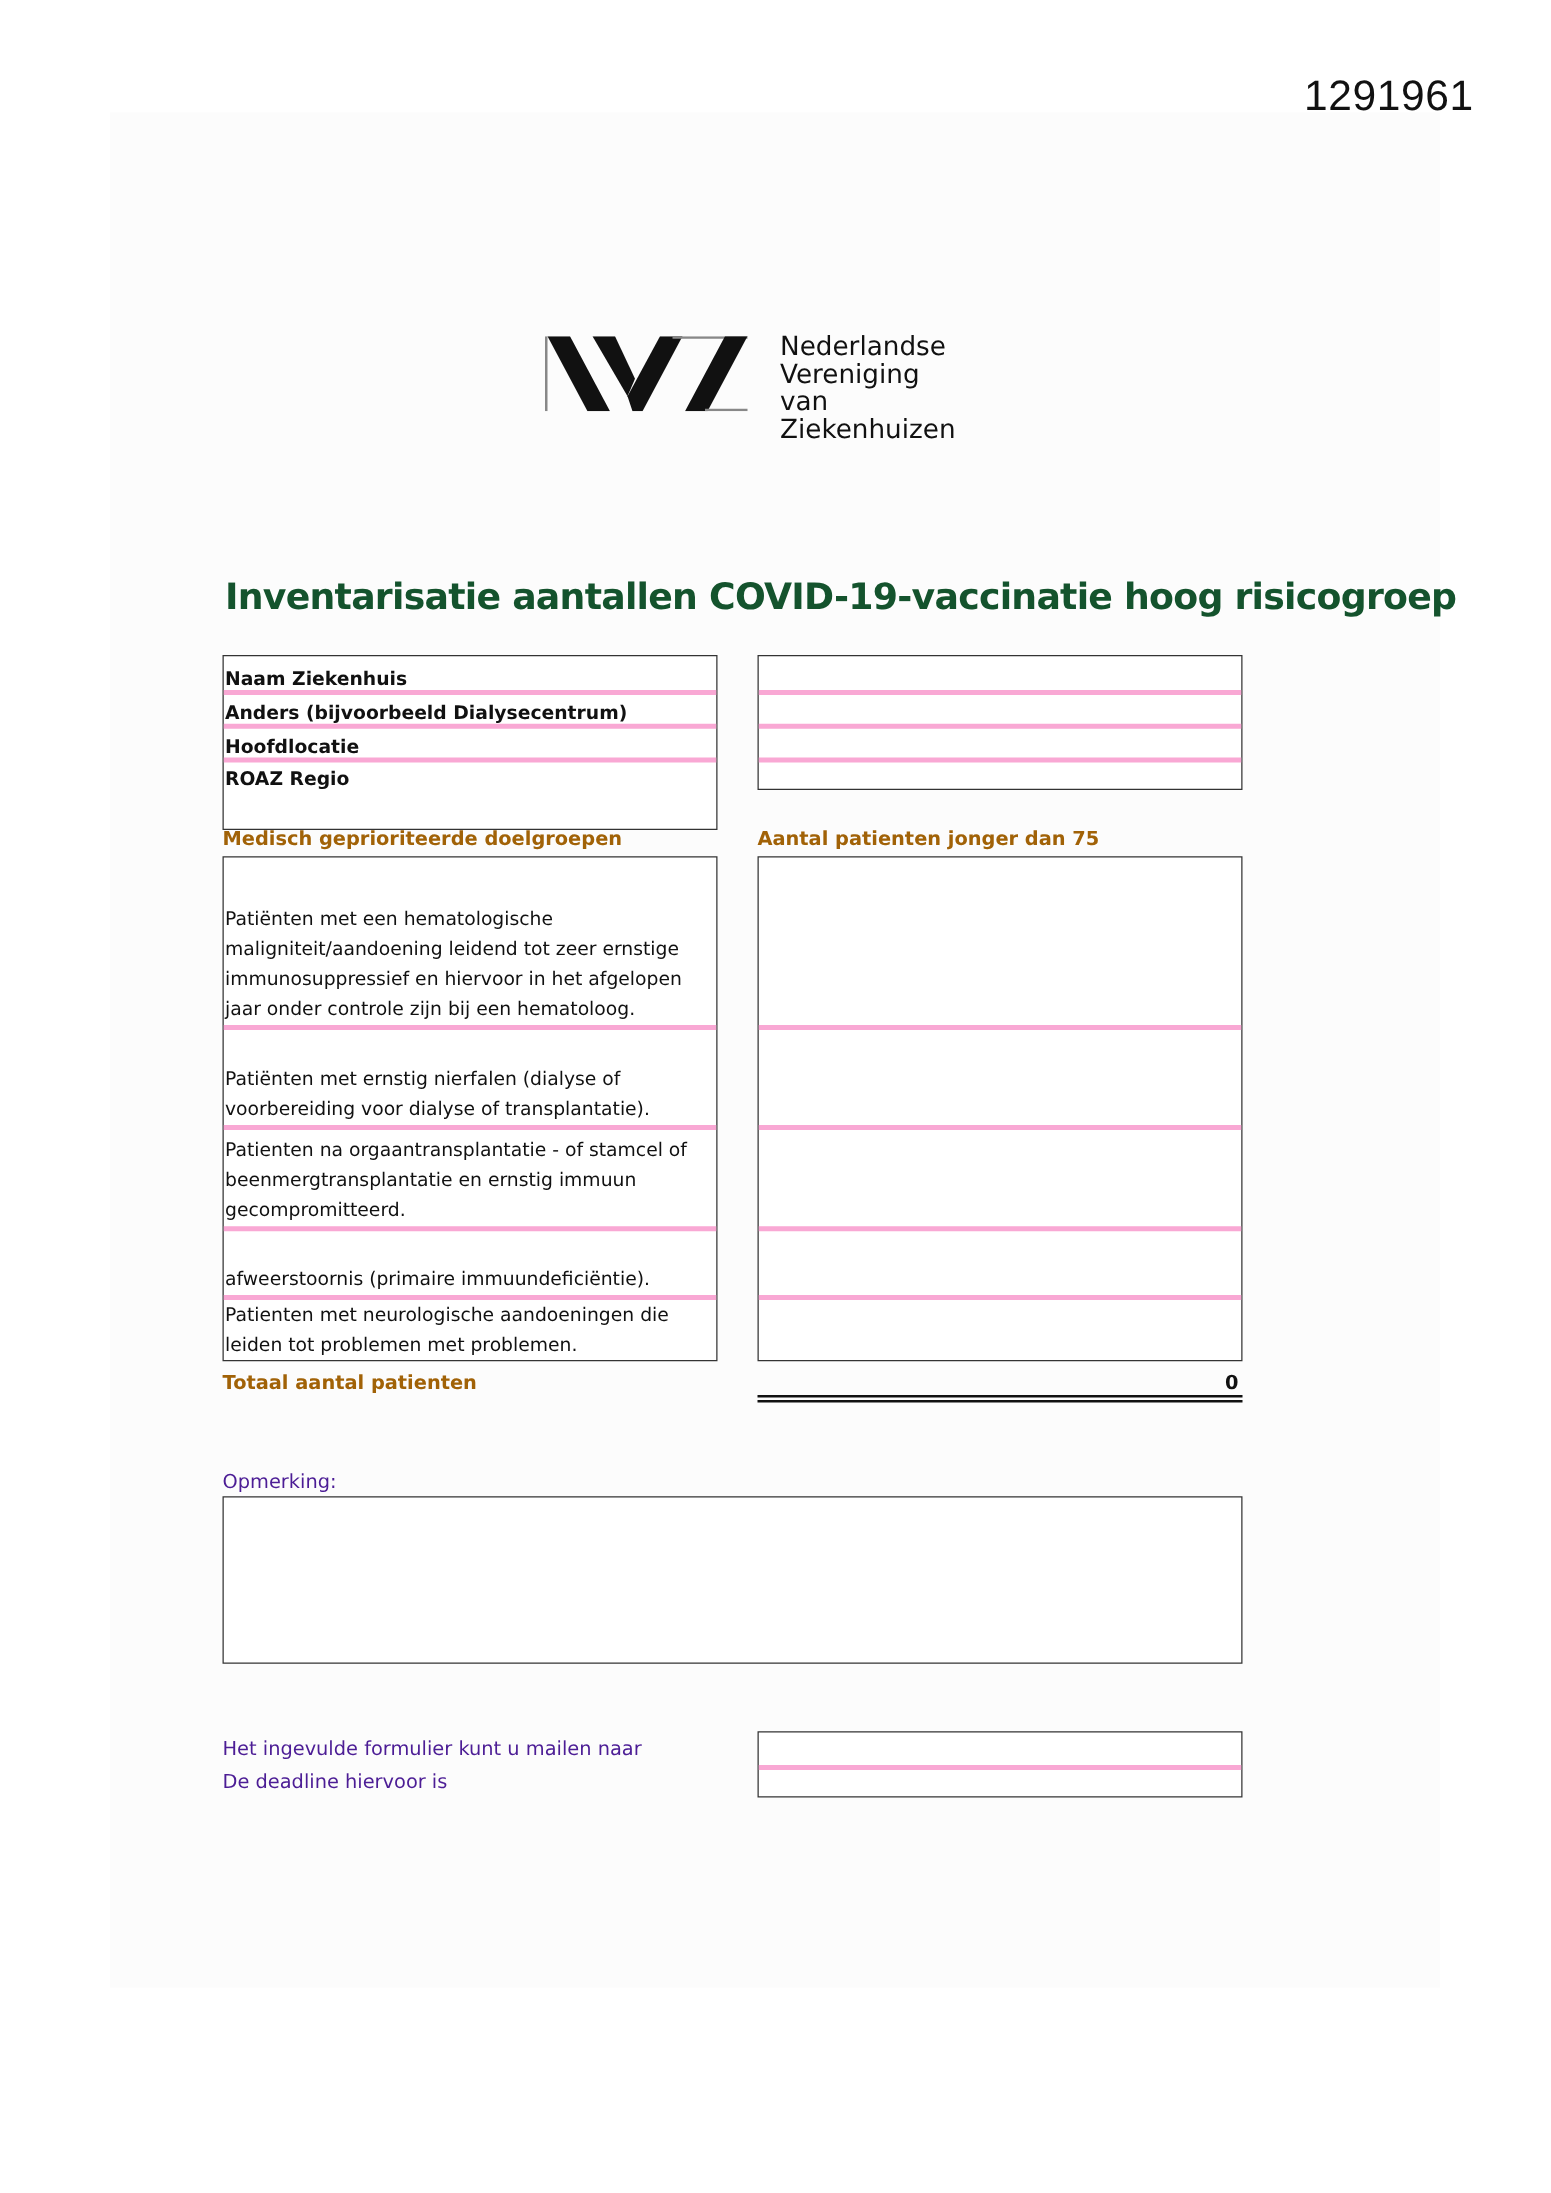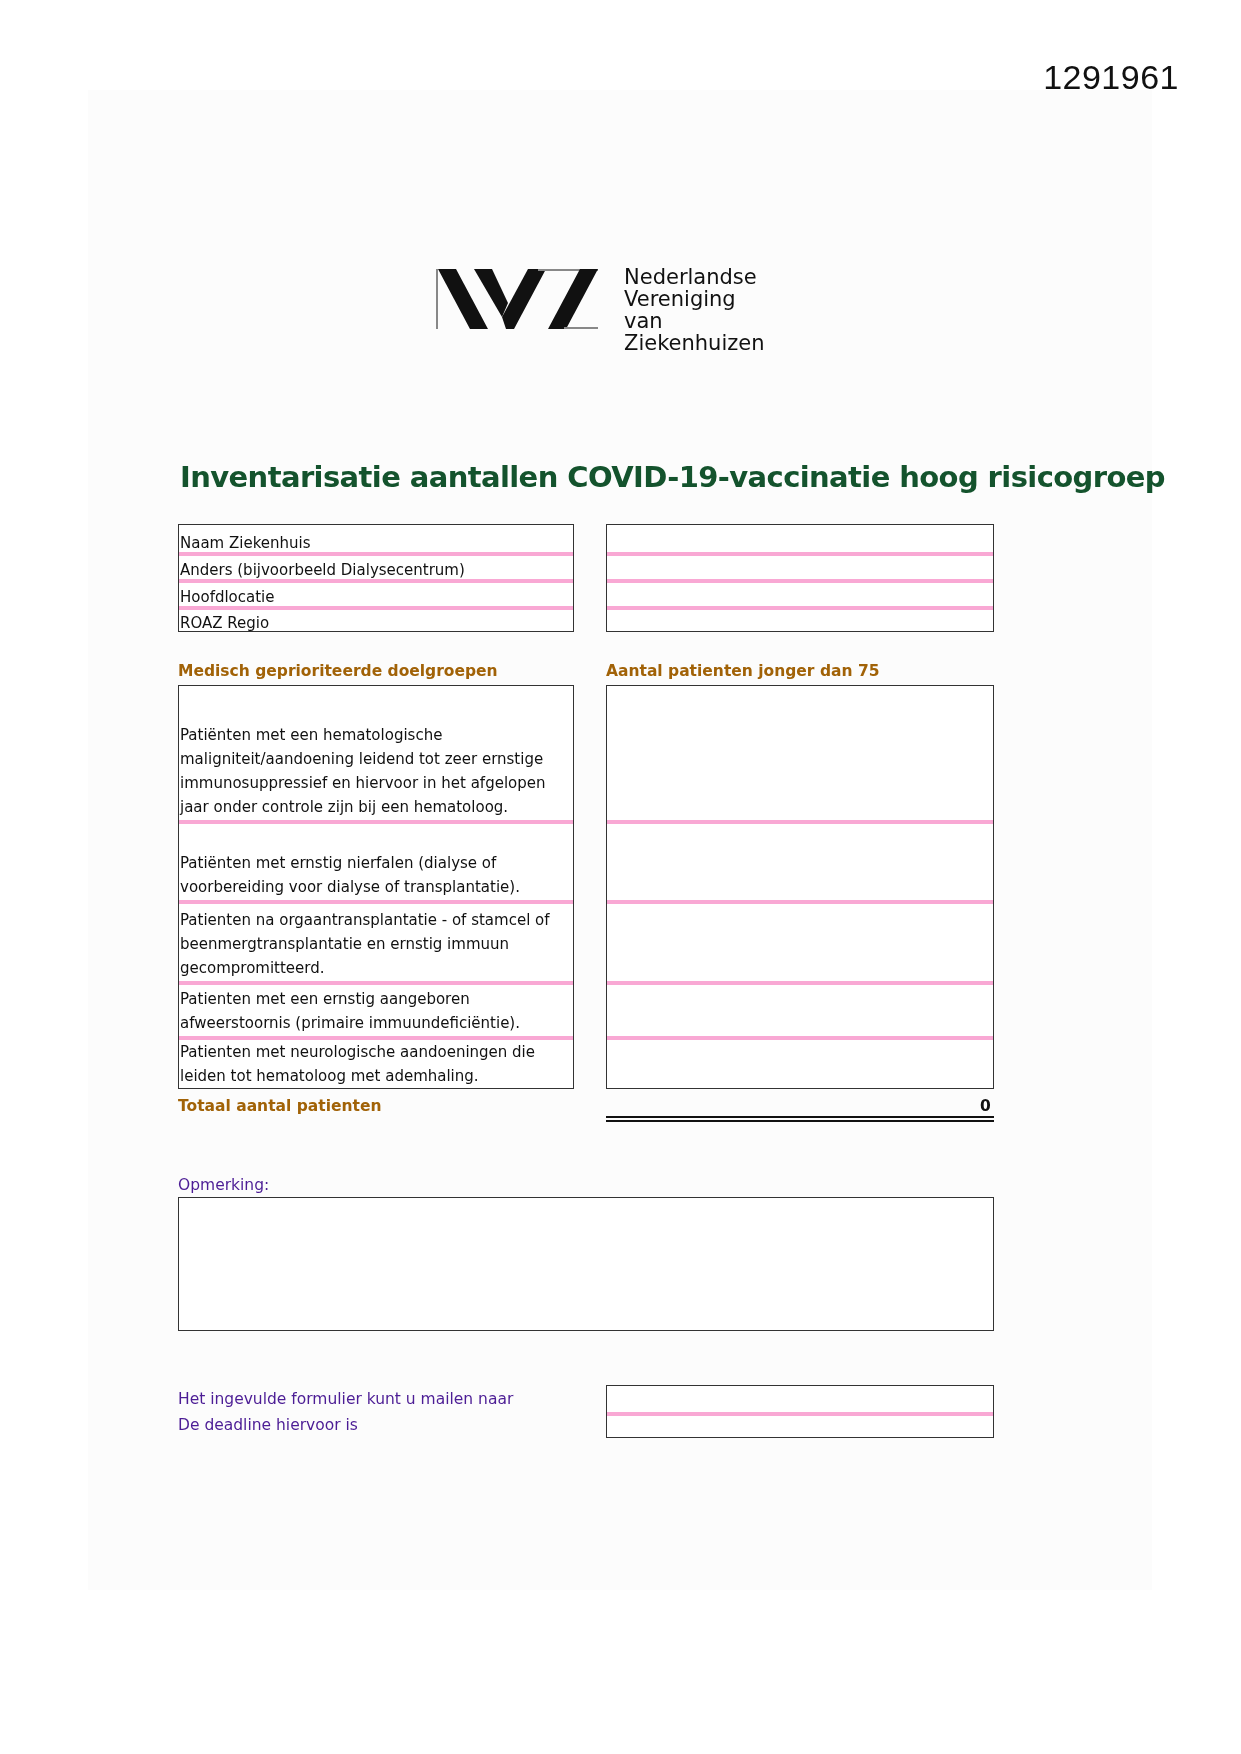--- a/index.html
+++ b/index.html
@@ -75,21 +75,21 @@
   </svg>
   <div class="logo-text">
     <div>Nederlandse</div>
     <div>Vereniging van</div>
     <div>Ziekenhuizen</div>
   </div>
 </div>
 
 <h1 class="title" style="margin:0;">Inventarisatie aantallen COVID-19-vaccinatie hoog risicogroep</h1>
 
-<div class="box" style="left:178px; top:524px; width:396px; height:108px;">
+<div class="box" style="left:178px; top:524px; width:396px; height:140px;font-weight:bold;">
   <div class="cell" style="top:0; height:27px;">
     <div class="label-row">
         <span>Naam Ziekenhuis</span>
       </div>
   </div>
   <div class="cell" style="top:27px; height:27px;">
     <div class="label-row">
         <span>Anders (bijvoorbeeld Dialysecentrum)</span>
       </div>
   </div>
@@ -132,28 +132,27 @@
   </div>
   <div class="cell" style="top:214px; height:81px;">
     <div class="multiline">
       <div>Patienten na orgaantransplantatie - of stamcel of</div>
       <div>beenmergtransplantatie en ernstig immuun</div>
       <div>gecompromitteerd.</div>
     </div>
   </div>
   <div class="cell" style="top:295px; height:55px;">
     <div class="multiline">
-      <div>Patienten met een ernstig aangeboren</div>
       <div>afweerstoornis (primaire immuundeficiëntie).</div>
     </div>
   </div>
   <div class="cell" style="top:350px; height:53px;">
     <div class="multiline">
       <div>Patienten met neurologische aandoeningen die</div>
-      <div>leiden tot hematoloog met ademhaling.</div>
+      <div>leiden tot problemen met problemen.</div>
     </div>
   </div>
 </div>
 
 <div class="box" style="left:606px; top:685px; width:388px; height:404px;">
   <div class="cell" style="top:0; height:134px;"></div>
   <div class="cell" style="top:134px; height:80px;"></div>
   <div class="cell" style="top:214px; height:81px;"></div>
   <div class="cell" style="top:295px; height:55px;"></div>
   <div class="cell" style="top:350px; height:53px;"></div>

